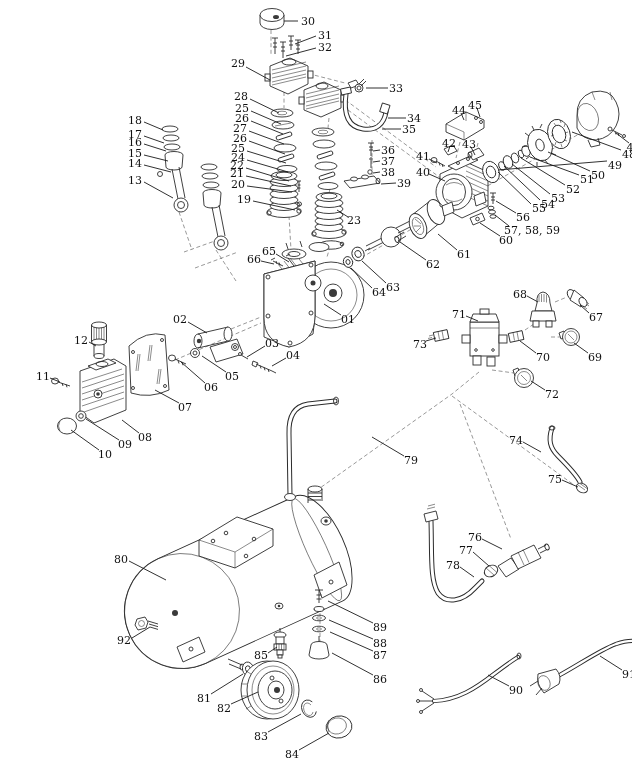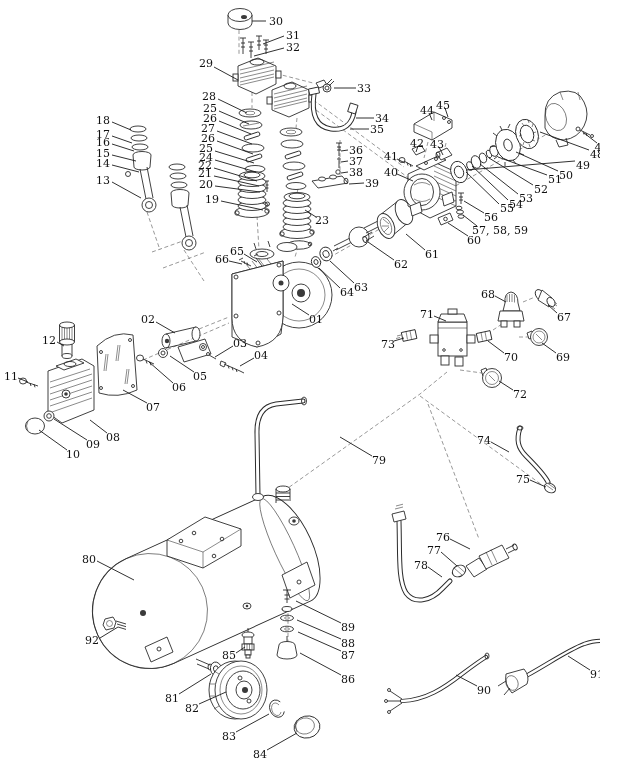--- a/index.html
+++ b/index.html
@@ -1,17 +1,17 @@
 <!DOCTYPE html>
 <html><head>
 <meta charset="utf-8">
 <style>
   html,body{margin:0;padding:0;background:#fff;}
   #stage{position:relative;width:600px;height:768px;background:#ffffff;overflow:hidden;
-         font-family:"DejaVu Serif", serif;}
+         font-family:"DejaVu Serif", serif;margin-left:32px;}
   svg{display:block}
   .s   {stroke:#2b2b2b;stroke-width:.9;fill:none}
   .sw  {stroke:#2b2b2b;stroke-width:.9;fill:#ffffff}
   .thin{stroke:#2b2b2b;stroke-width:.55;fill:none}
   .dk  {fill:#3a3a3a;stroke:none}
   .dash{stroke:#6b6b6b;stroke-width:.7;fill:none;stroke-dasharray:4 2.6}
   .pipeo{stroke:#2b2b2b;stroke-width:5;fill:none;stroke-linecap:round}
   .pipei{stroke:#ffffff;stroke-width:3;fill:none;stroke-linecap:round}
   .cordo{stroke:#2b2b2b;stroke-width:4.2;fill:none;stroke-linecap:round}
   .cordi{stroke:#ffffff;stroke-width:2.4;fill:none;stroke-linecap:round}

